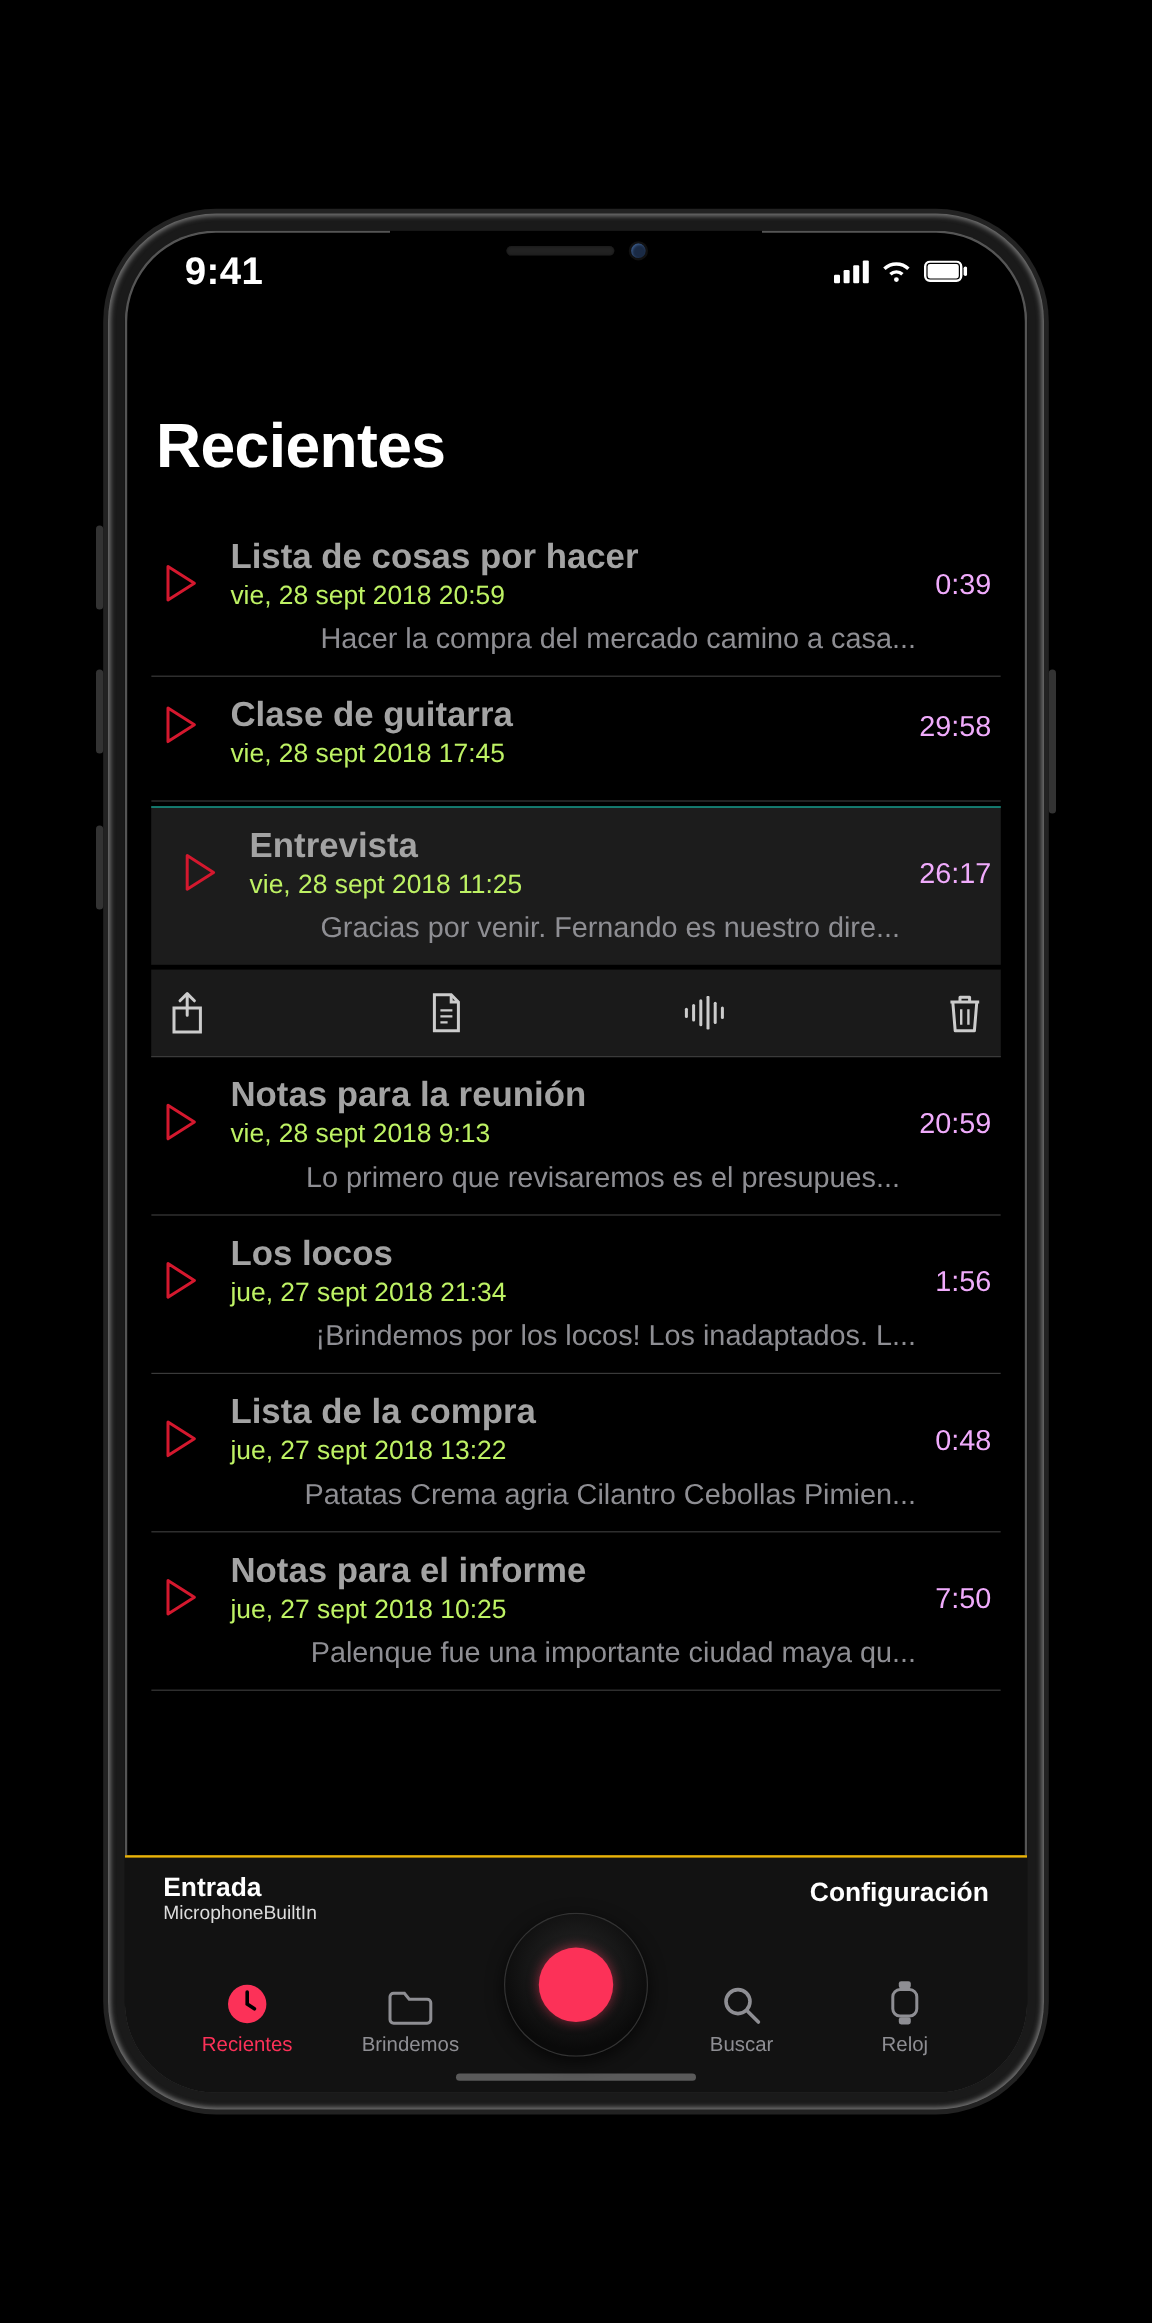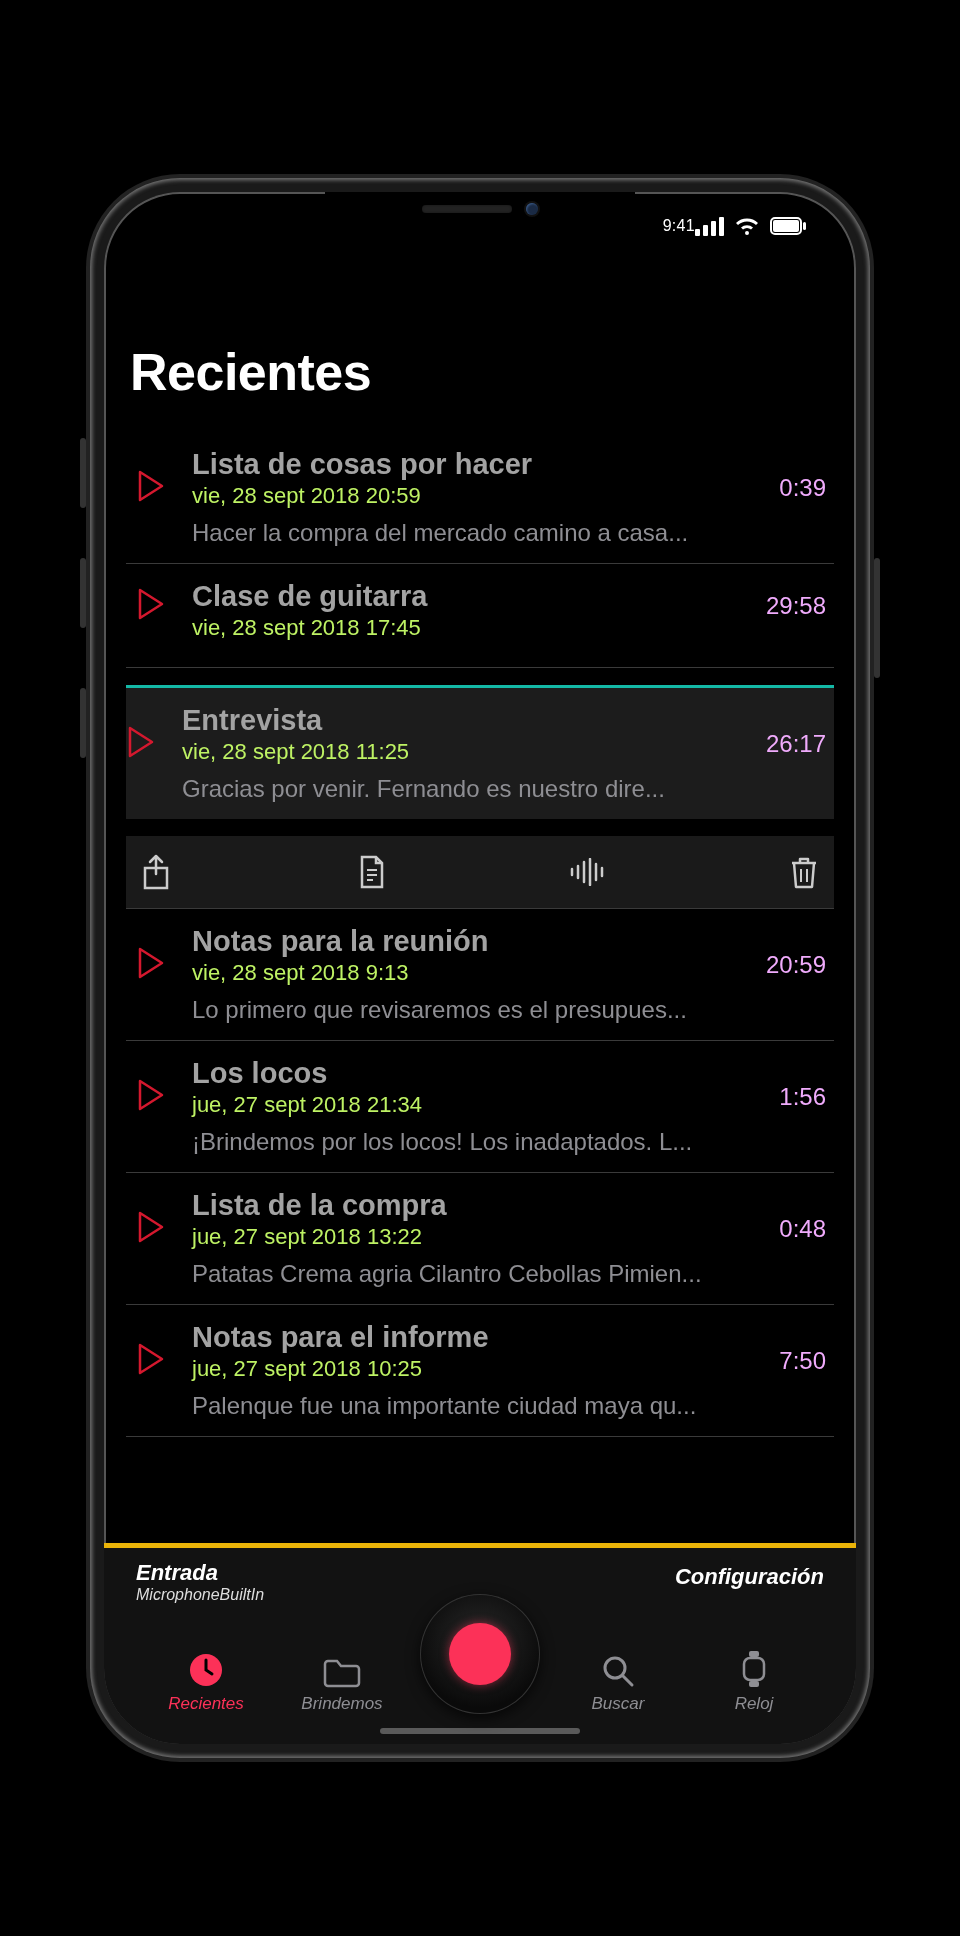--- a/index.html
+++ b/index.html
@@ -59,23 +59,23 @@
   .speaker { width:90px; height:8px; background:#222; border-radius:4px; box-shadow: inset 0 0 2px #111;}
   .camera { width:12px; height:12px; background:#1a2a44; border-radius:50%; box-shadow:inset 1px 1px 2px #3a5a88, 0 0 0 2px #111;}
   .screen {
     position:absolute; inset:0;
     padding: 0 22px;
     display:flex; flex-direction:column;
   }
   
   .status-bar {
     height: 60px;
-    display:flex; justify-content:flex-end; align-items:center;
+    display:flex; justify-content:space-between; align-items:center;
     padding: 0 28px; padding-top:8px;
-    font-size:16px; font-weight:400;
+    font-size:32px; font-weight:700;
     letter-spacing:0.3px;
   }
   .status-right { display:flex; align-items:center; gap:10px; }
   .signal { display:flex; align-items:flex-end; gap:3px; }
   .signal i { width:5px; background:#fff; border-radius:1px; display:block;}
   .signal i:nth-child(1){height:7px;}
   .signal i:nth-child(2){height:11px;}
   .signal i:nth-child(3){height:15px;}
   .signal i:nth-child(4){height:19px;}
   .wifi svg, .battery svg { display:block; }
@@ -90,24 +90,24 @@
   .list { flex:1; overflow:hidden; }
   .row {
     display:flex;
     align-items:flex-start;
     padding: 16px 8px 16px 0;
     border-bottom: 1px solid #3a3a3a;
     gap: 16px;
   }
   .row.selected {
     background:#1c1c1c;
-    border-top: 3px solid #14b8a6;
+    border-top: 1px solid #14b8a6;
     border-bottom: none;
-    margin: 17px -22px;
-    padding-left: 12px; padding-right: 30px;
+    margin: 4px -22px;
+    padding-left: 38px; padding-right: 30px;
   }
   .play-col {
     width: 50px;
     display:flex; align-items:center; justify-content:center;
     padding-top: 22px;
   }
   .play-col.no-preview { padding-top: 8px; }
   .play-icon svg { display:block; }
   .content-col { flex:1; min-width:0; }
   .row-title {
@@ -120,20 +120,21 @@
     font-size: 22px;
     color:#bef264;
     margin-bottom: 10px;
   }
   .row-preview {
     font-size: 24px;
     color:#8e8e93;
     white-space: nowrap;
     overflow: hidden;
     text-overflow: ellipsis;
+    text-align: right;
   }
   .row-duration {
     font-size: 24px;
     color:#f0abfc;
     padding-top: 26px;
     white-space: nowrap;
   }
   .row.two-line .row-duration { padding-top: 12px; }
 
   
@@ -147,22 +148,21 @@
     border-bottom: 1px solid #3a3a3a;
   }
   .row-toolbar .tool-btn { width:44px; height:44px; display:flex; align-items:center; justify-content:center; color:#ccc; }
   .row-toolbar svg { display:block; }
 
   
   .bottom {
     margin: 0 -22px;
     padding: 0 22px;
     background:#121212;
-    border-top: 5px solid #eab308;
-    font-style: italic;
+    border-top: 2px solid #eab308;
   }
   .input-row {
     display:flex; justify-content:space-between; align-items:flex-start;
     padding: 12px 10px 0;
   }
   .input-left .label { font-size: 22px; font-weight:700; }
   .input-left .value { font-size: 16px; color:#ddd; font-weight:400; }
   .settings-link { font-size: 22px; font-weight:700; color:#fff; padding-top:4px;}
 
   .tab-bar {

